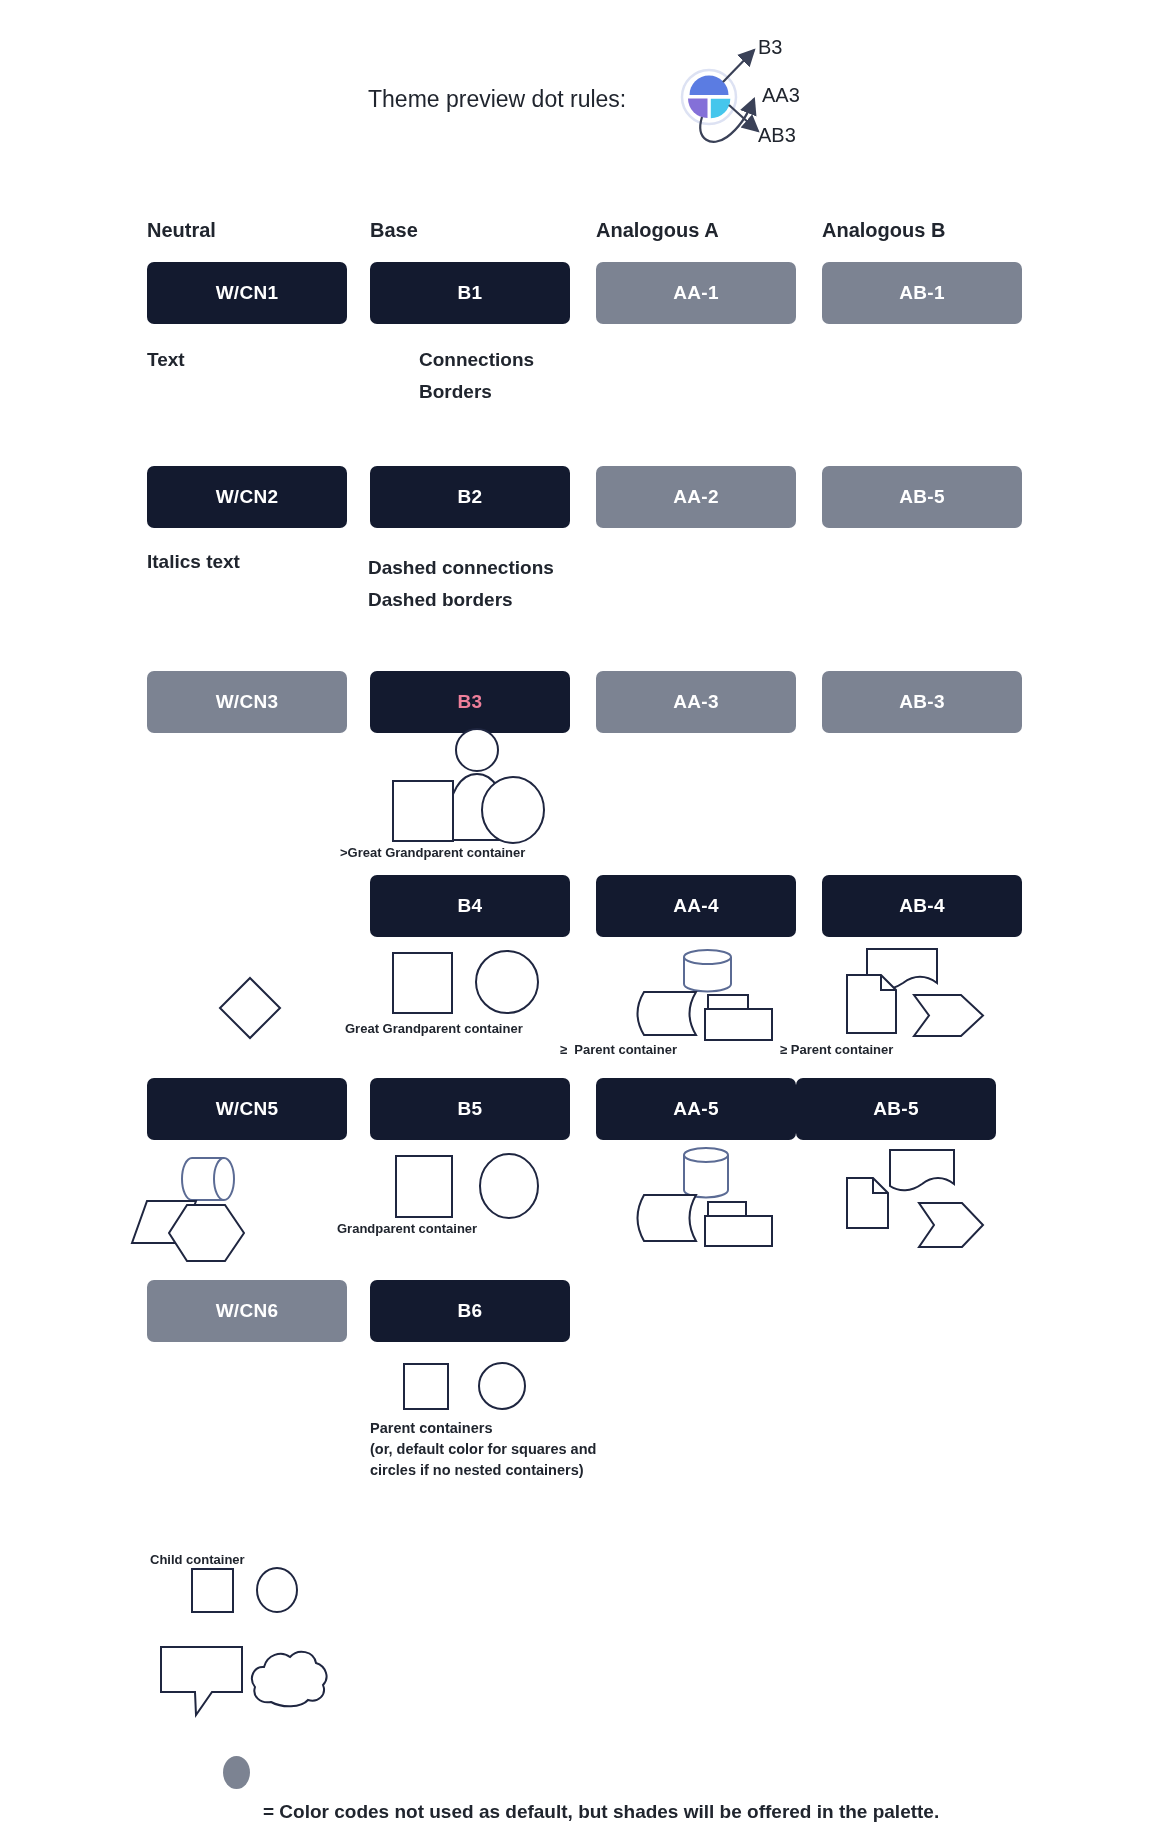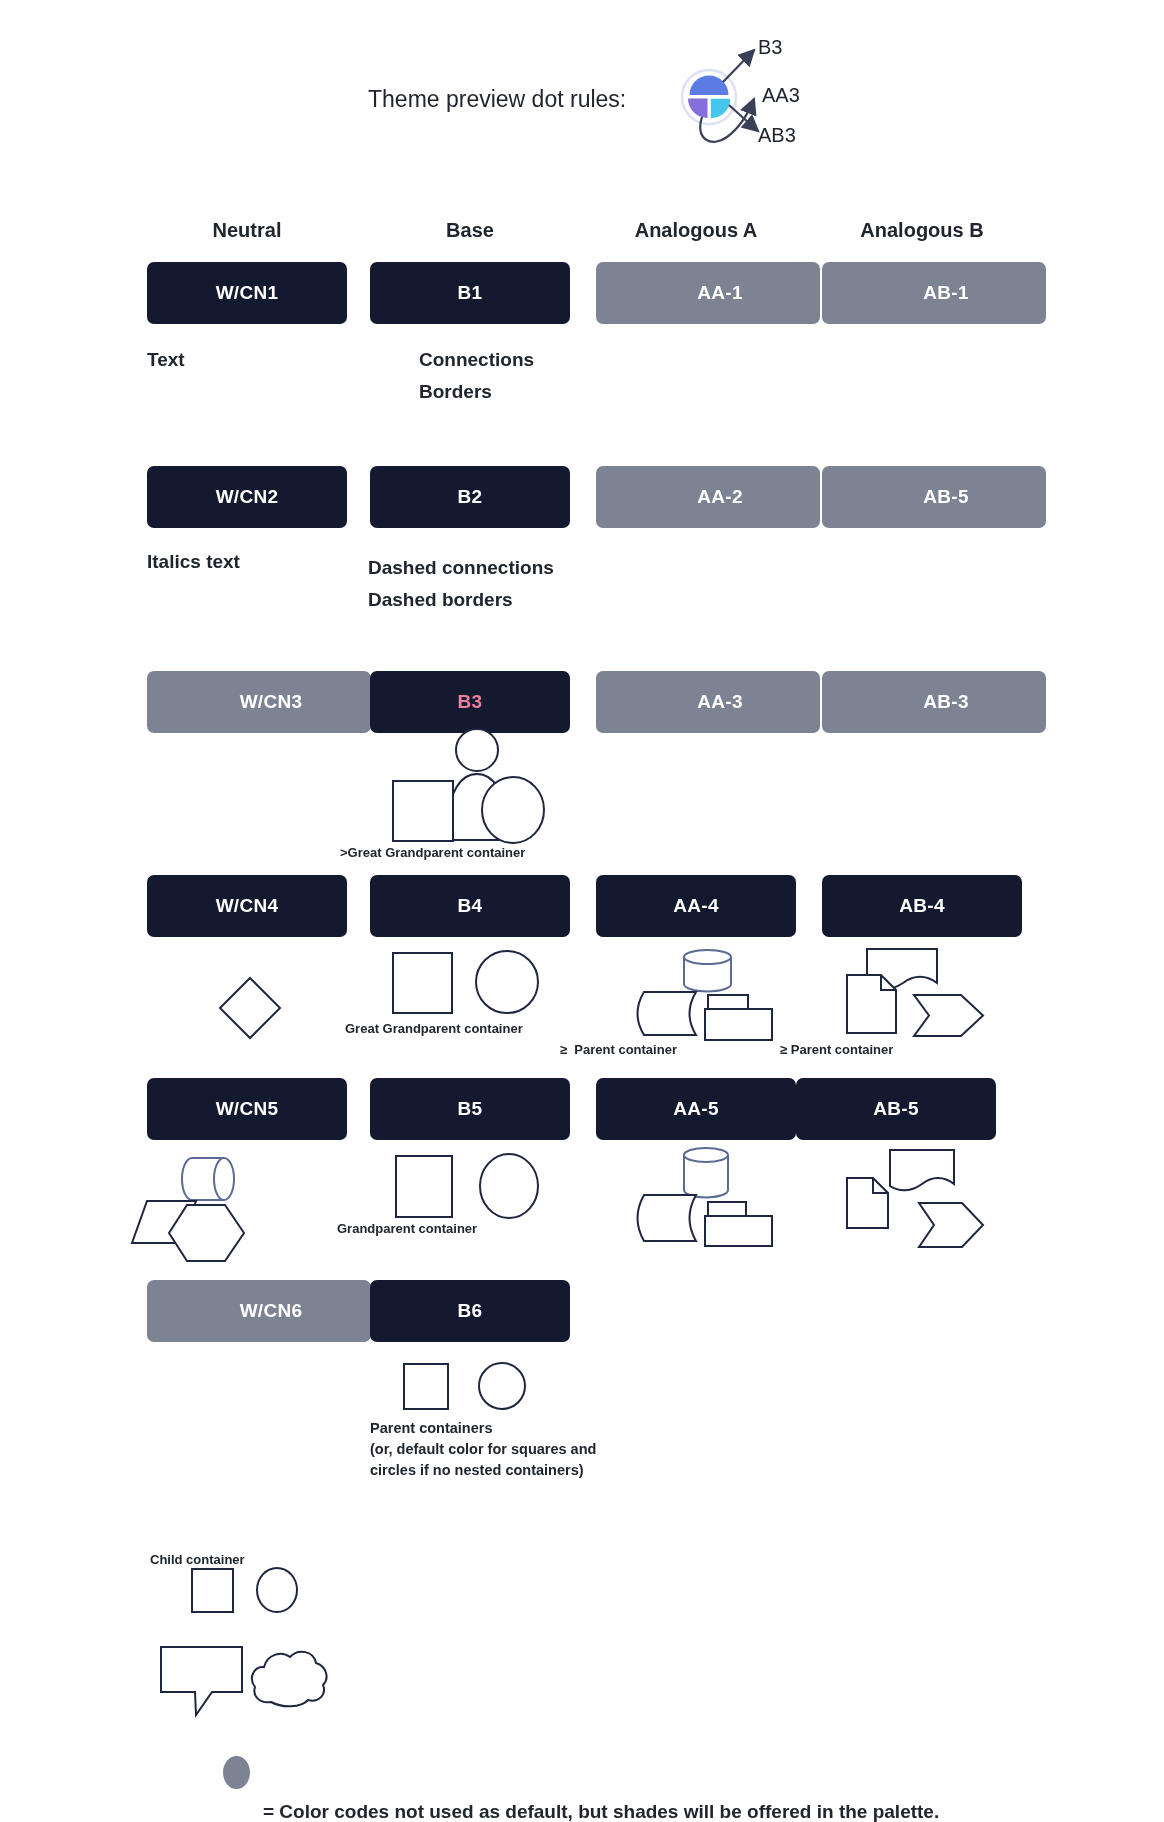--- a/index.html
+++ b/index.html
@@ -1,25 +1,25 @@
 <!DOCTYPE html>
 <html style="--dark: #131a2f; --gray: #7c8392; --pink: #ee7f9a; --text: #20252e; --stroke-dark: #1f2640; --stroke-blue: #5b6b94; --arrow: #3a4157; --ring: #dde2f3; --dot-blue: #5b7ce2; --dot-purple: #8470d8; --dot-cyan: #45c6ec;"><head>
 <meta charset="utf-8">
 <style>
   html,body{margin:0;padding:0;background:#ffffff;}
   .canvas{position:relative;width:1164px;height:1822px;background:#fff;overflow:hidden;
           font-family:"Liberation Sans","DejaVu Sans",sans-serif;color:var(--text,#20252e);}
   .abs{position:absolute;}
   .title{position:absolute;left:368px;top:86px;font-size:23px;font-weight:400;color:var(--text);}
   .dot-label{position:absolute;font-size:20px;font-weight:400;color:var(--text);}
-  .hdr{position:absolute;width:200px;text-align:center;font-size:20px;font-weight:700;color:var(--text);}
+  .hdr{position:absolute;width:200px;font-size:20px;font-weight:700;color:var(--text);}
   .swatch{position:absolute;width:200px;height:62px;border-radius:7px;display:flex;align-items:center;
           justify-content:center;font-size:19px;font-weight:700;color:#ffffff;letter-spacing:.3px;}
   .swatch.dark{background:var(--dark);text-align:center;}
-  .swatch.gray{background:var(--gray);padding-left:24px;}
+  .swatch.gray{background:var(--gray);}
   .swatch.pink-text{color:var(--pink);}
   .cap{position:absolute;font-weight:700;color:var(--text);}
   .cap-mid{font-size:19px;line-height:32px;}
   .cap-sm{font-size:13px;white-space:pre;}
   .cap-b6{font-size:14.5px;line-height:21px;}
   .ctr{text-align:left;}
   svg .sd{stroke:var(--stroke-dark);stroke-width:2;fill:#ffffff;}
   svg .sb{stroke:var(--stroke-blue);stroke-width:2;fill:#ffffff;}
   svg .nf{fill:none;}
   .legend-dot{position:absolute;left:223px;top:1756px;width:27px;height:33px;border-radius:50%;background:var(--gray);}
@@ -81,21 +81,20 @@
   <div class="swatch gray" style="left:822px;top:671px">AB-3</div>
 
   <svg class="abs" style="left:370px;top:724px" width="200" height="125" viewBox="0 0 200 125">
     <path class="sd" d="M 79,116 L 79,94 C 79,70 90,50 107,50 C 124,50 135,70 135,94 L 135,116 Z"></path>
     <circle class="sd" cx="107" cy="26" r="21"></circle>
     <rect class="sd" x="23" y="57" width="60" height="60"></rect>
     <ellipse class="sd" cx="143" cy="86" rx="31" ry="33"></ellipse>
   </svg>
   <div class="cap cap-sm ctr" style="left:340px;top:845px;width:260px">&gt;Great Grandparent container</div>
 
-  <div class="swatch dark" style="left:147px;top:875px">W/CN4</div>
   <div class="swatch dark" style="left:370px;top:875px">B4</div>
   <div class="swatch dark" style="left:596px;top:875px">AA-4</div>
   <div class="swatch dark" style="left:822px;top:875px">AB-4</div>
 
   <svg class="abs" style="left:218px;top:976px" width="64" height="64" viewBox="0 0 64 64">
     <path class="sd" d="M 32,2 L 62,32 L 32,62 L 2,32 Z"></path>
   </svg>
 
   <svg class="abs" style="left:390px;top:948px" width="160" height="68" viewBox="0 0 160 68">
     <rect class="sd" x="3" y="5" width="59" height="60"></rect>

